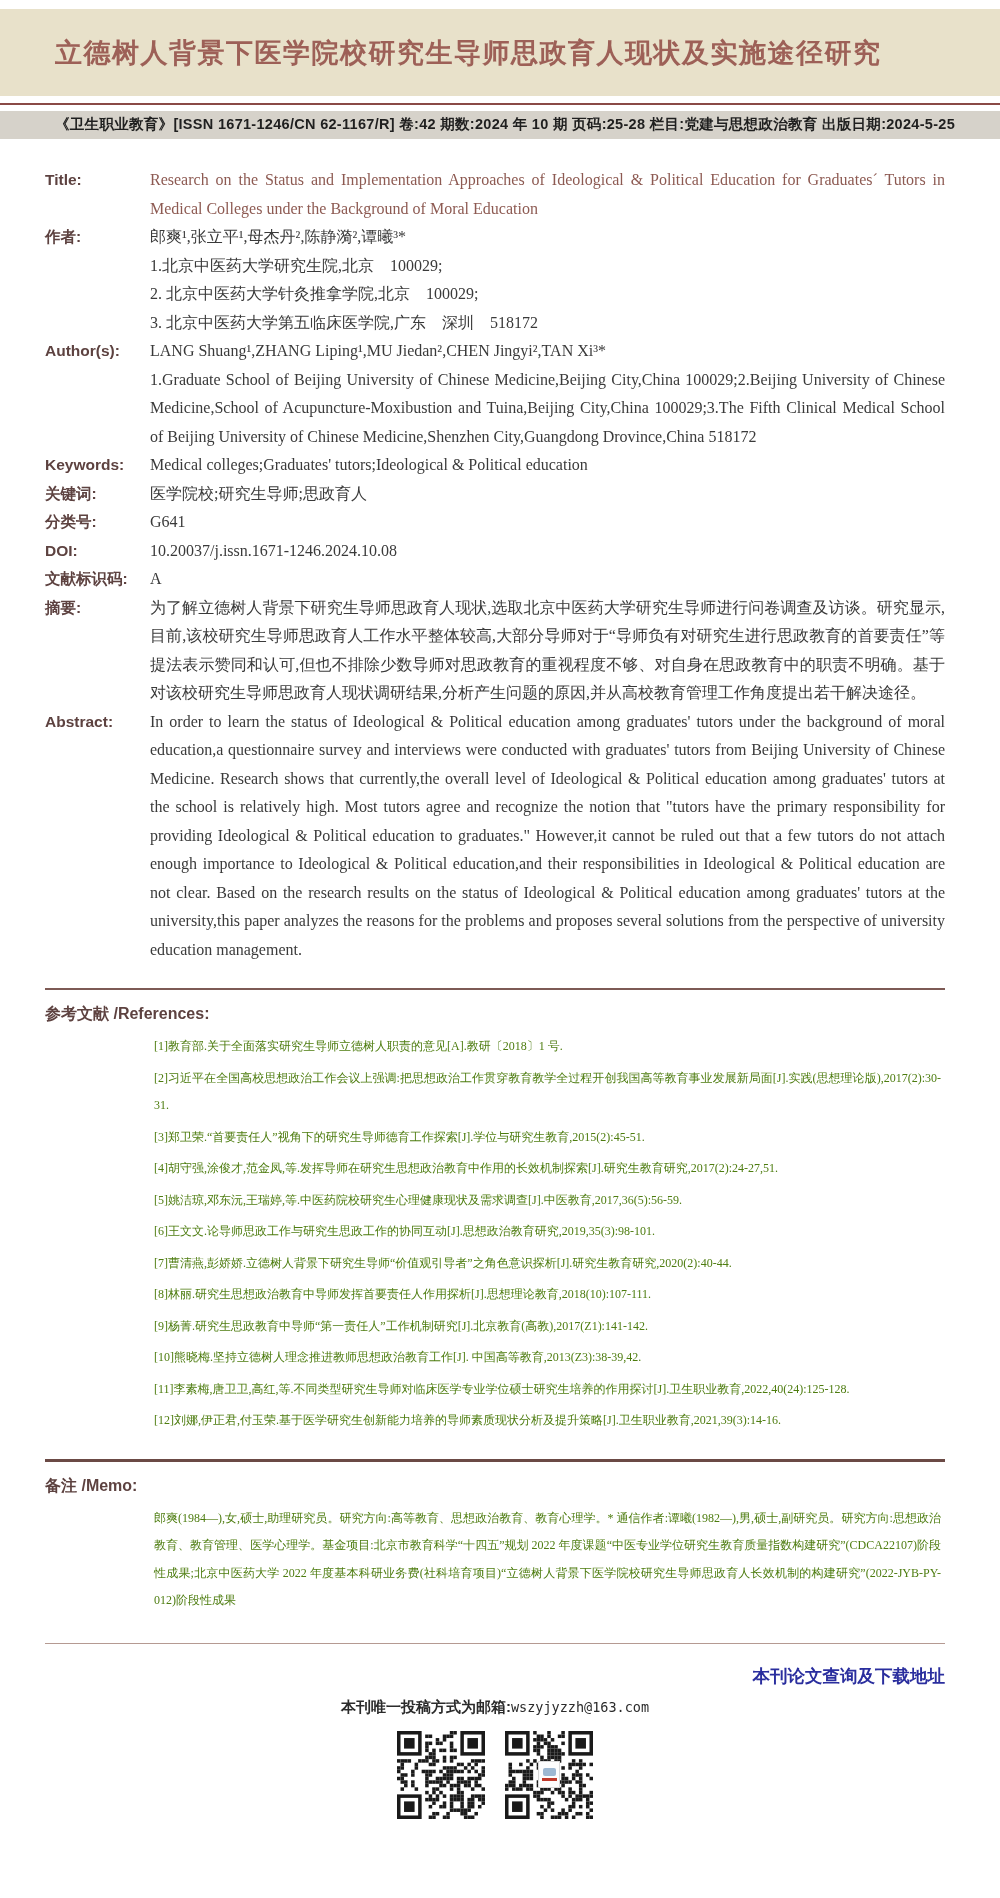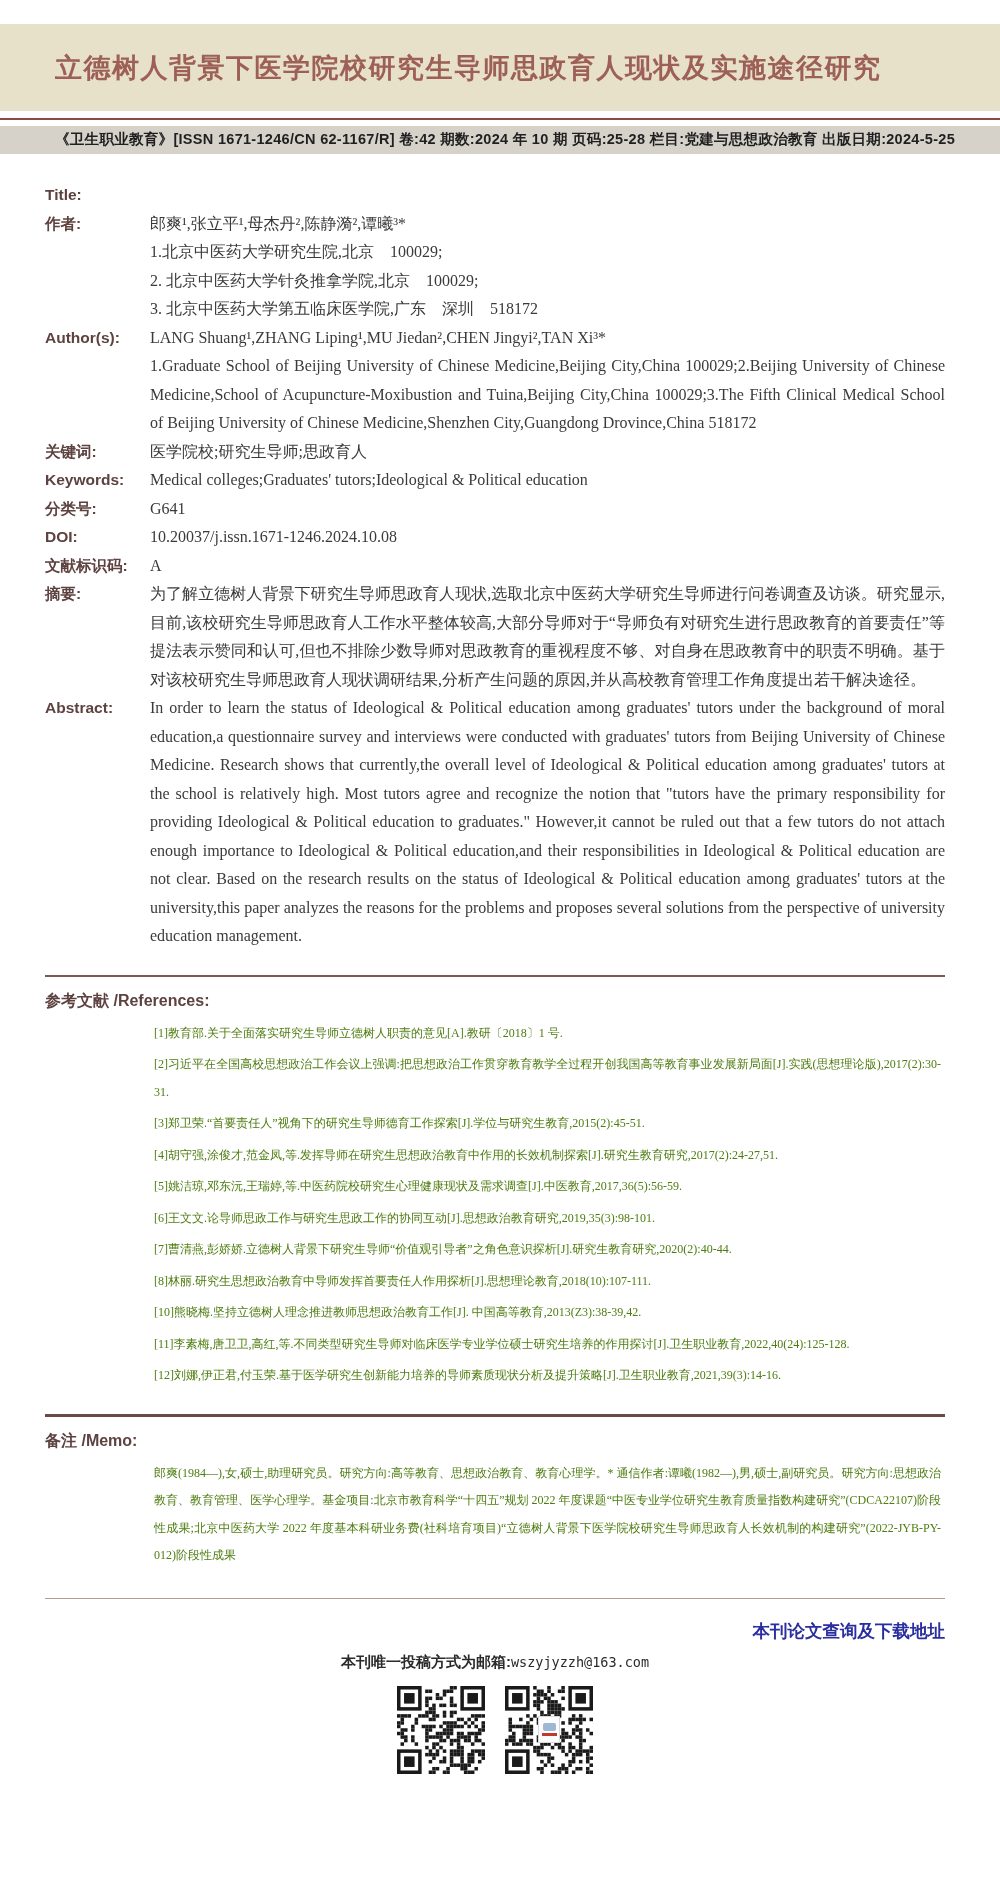--- a/index.html
+++ b/index.html
@@ -1,19 +1,19 @@
 <!DOCTYPE html>
 <html><head>
 <meta charset="utf-8">
 <style>
   html,body{margin:0;padding:0;background:#fff;}
   body{width:1000px;font-family:"Liberation Serif", serif;color:#333;}
 
   
-  .banner{background:#e8e1ca;margin-top:24px;height:87px;display:flex;align-items:center;}
+  .banner{background:#e8e1ca;margin-top:9px;height:87px;display:flex;align-items:center;}
   .banner h1{margin:0 0 0 55px;font-family:"Liberation Sans",sans-serif;font-size:27px;
              font-weight:bold;color:#9d6057;letter-spacing:1.5px;}
   .rule-dark{height:2px;background:#8a4a46;margin:7px 0 6px 0;border:none;}
   .journal-bar{background:#d6d2ca;font-family:"Liberation Sans",sans-serif;font-weight:bold;
                font-size:14.5px;color:#1f1f1f;padding:4px 12px 5px 55px;letter-spacing:0.3px;}
 
   
   .content{padding:27px 55px 0 45px;}
   .meta-row{display:flex;}
   .meta-label{width:105px;flex:none;font-family:"Liberation Sans",sans-serif;font-weight:bold;
@@ -52,20 +52,21 @@
 <header class="banner">
   <h1>立德树人背景下医学院校研究生导师思政育人现状及实施途径研究</h1>
 </header>
 <hr class="rule-dark">
 <div class="journal-bar">《卫生职业教育》[ISSN 1671-1246/CN 62-1167/R]  卷:42  期数:2024 年 10 期  页码:25-28  栏目:党建与思想政治教育  出版日期:2024-5-25</div>
 
 <main class="content">
 
   <div class="meta-row">
     <div class="meta-label">Title:</div>
+    <div class="meta-value title-en">Research on the Status and Implementation Approaches of Ideological &amp; Political Education for Graduates´ Tutors in Medical Colleges under the Background of Moral Education</div>
   </div>
 
   <div class="meta-row">
     <div class="meta-label">作者:</div>
     <div class="meta-value">
       <p>郎爽¹,张立平¹,母杰丹²,陈静漪²,谭曦³*</p>
       <p>1.北京中医药大学研究生院,北京　100029;</p>
       <p>2. 北京中医药大学针灸推拿学院,北京　100029;</p>
       <p>3. 北京中医药大学第五临床医学院,广东　深圳　518172</p>
     </div>
@@ -73,27 +74,27 @@
 
   <div class="meta-row">
     <div class="meta-label">Author(s):</div>
     <div class="meta-value">
       <p>LANG Shuang¹,ZHANG Liping¹,MU Jiedan²,CHEN Jingyi²,TAN Xi³*</p>
       <p>1.Graduate School of Beijing University of Chinese Medicine,Beijing City,China 100029;2.Beijing University of Chinese Medicine,School of Acupuncture-Moxibustion and Tuina,Beijing City,China 100029;3.The Fifth Clinical Medical School of Beijing University of Chinese Medicine,Shenzhen City,Guangdong Drovince,China 518172</p>
     </div>
   </div>
 
   <div class="meta-row">
+    <div class="meta-label">Keywords:</div>
+    <div class="meta-value">Medical colleges;Graduates' tutors;Ideological &amp; Political education</div>
+  </div>
+
+  <div class="meta-row">
     <div class="meta-label">关键词:</div>
     <div class="meta-value">医学院校;研究生导师;思政育人</div>
-  </div>
-
-  <div class="meta-row">
-    <div class="meta-label">Keywords:</div>
-    <div class="meta-value">Medical colleges;Graduates' tutors;Ideological &amp; Political education</div>
   </div>
 
   <div class="meta-row">
     <div class="meta-label">分类号:</div>
     <div class="meta-value">G641</div>
   </div>
 
   <div class="meta-row">
     <div class="meta-label">DOI:</div>
     <div class="meta-value">10.20037/j.issn.1671-1246.2024.10.08</div>
@@ -118,20 +119,21 @@
   <div class="section-head">参考文献 /References:</div>
   <div class="indented" id="refs-list">
       <p>[1]教育部.关于全面落实研究生导师立德树人职责的意见[A].教研〔2018〕1 号.</p>
       <p>[2]习近平在全国高校思想政治工作会议上强调:把思想政治工作贯穿教育教学全过程开创我国高等教育事业发展新局面[J].实践(思想理论版),2017(2):30-31.</p>
       <p>[3]郑卫荣.“首要责任人”视角下的研究生导师德育工作探索[J].学位与研究生教育,2015(2):45-51.</p>
       <p>[4]胡守强,涂俊才,范金凤,等.发挥导师在研究生思想政治教育中作用的长效机制探索[J].研究生教育研究,2017(2):24-27,51.</p>
       <p>[5]姚洁琼,邓东沅,王瑞婷,等.中医药院校研究生心理健康现状及需求调查[J].中医教育,2017,36(5):56-59.</p>
       <p>[6]王文文.论导师思政工作与研究生思政工作的协同互动[J].思想政治教育研究,2019,35(3):98-101.</p>
       <p>[7]曹清燕,彭娇娇.立德树人背景下研究生导师“价值观引导者”之角色意识探析[J].研究生教育研究,2020(2):40-44.</p>
       <p>[8]林丽.研究生思想政治教育中导师发挥首要责任人作用探析[J].思想理论教育,2018(10):107-111.</p>
+      <p>[9]杨菁.研究生思政教育中导师“第一责任人”工作机制研究[J].北京教育(高教),2017(Z1):141-142.</p>
       <p>[10]熊晓梅.坚持立德树人理念推进教师思想政治教育工作[J].  中国高等教育,2013(Z3):38-39,42.</p>
       <p>[11]李素梅,唐卫卫,高红,等.不同类型研究生导师对临床医学专业学位硕士研究生培养的作用探讨[J].卫生职业教育,2022,40(24):125-128.</p>
       <p>[12]刘娜,伊正君,付玉荣.基于医学研究生创新能力培养的导师素质现状分析及提升策略[J].卫生职业教育,2021,39(3):14-16.</p>
     </div>
 
   <hr class="section-rule thick">
   <div class="section-head">备注 /Memo:</div>
   <div class="indented">
     <p>郎爽(1984—),女,硕士,助理研究员。研究方向:高等教育、思想政治教育、教育心理学。* 通信作者:谭曦(1982—),男,硕士,副研究员。研究方向:思想政治教育、教育管理、医学心理学。基金项目:北京市教育科学“十四五”规划 2022 年度课题“中医专业学位研究生教育质量指数构建研究”(CDCA22107)阶段性成果;北京中医药大学 2022 年度基本科研业务费(社科培育项目)“立德树人背景下医学院校研究生导师思政育人长效机制的构建研究”(2022-JYB-PY-012)阶段性成果</p>
   </div>

